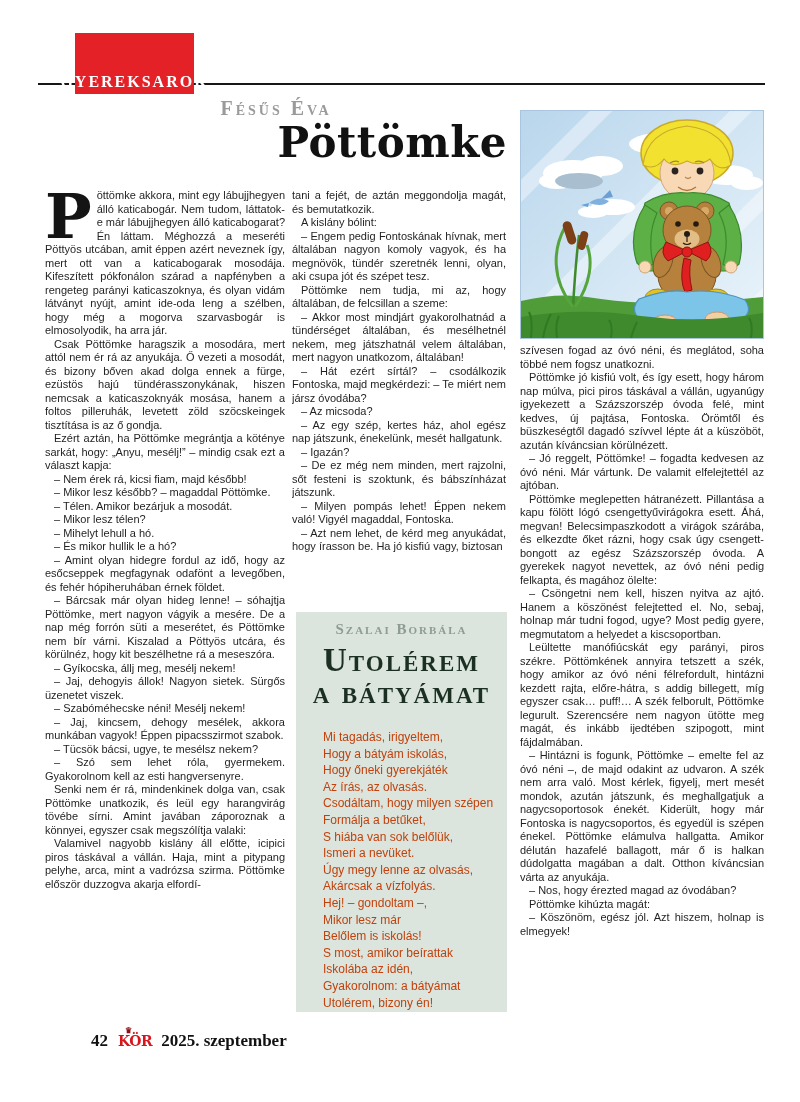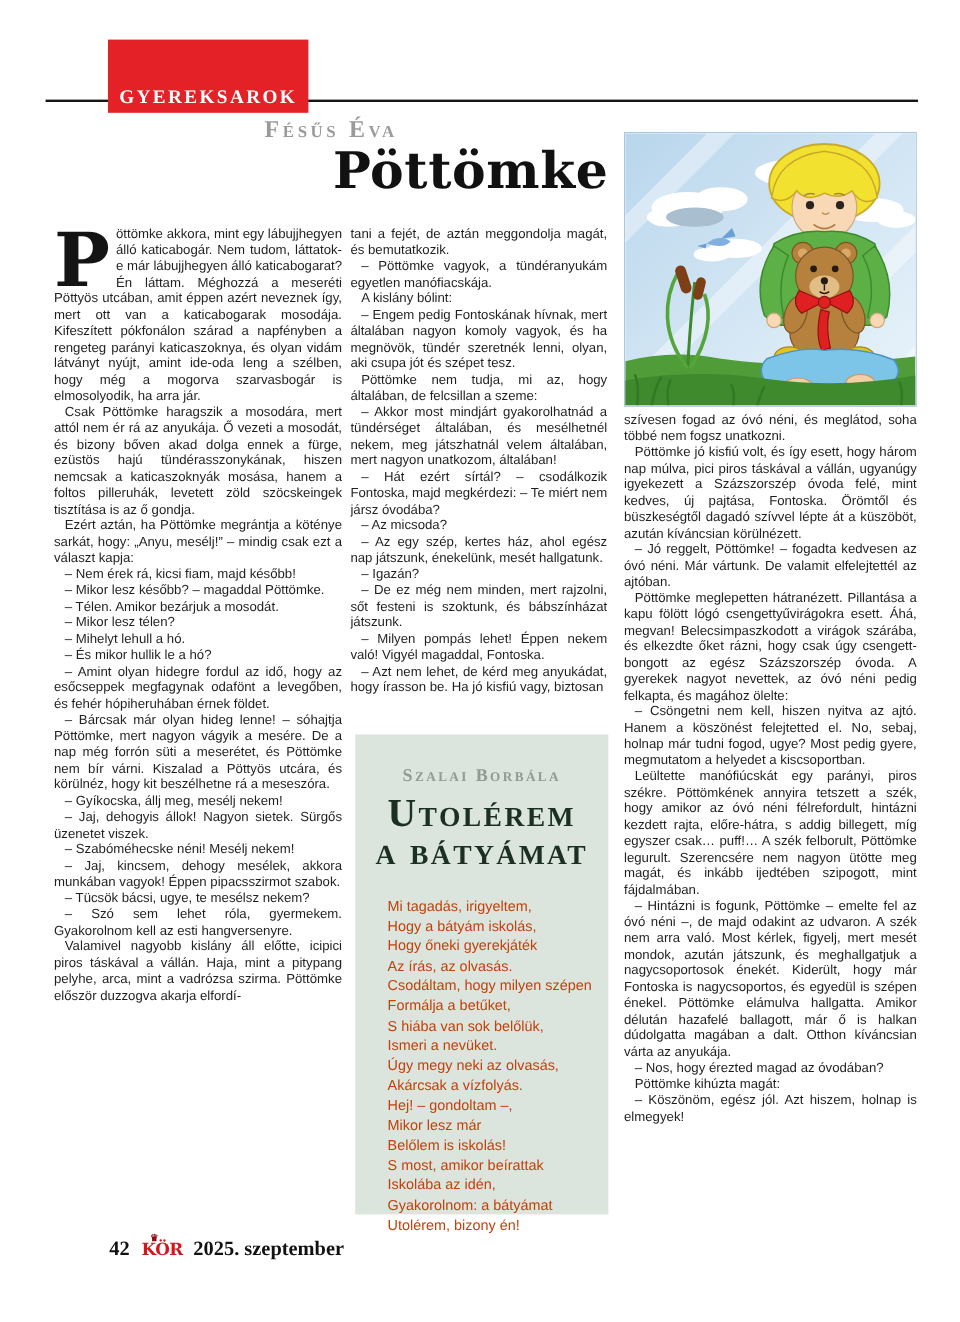--- a/index.html
+++ b/index.html
@@ -3,21 +3,21 @@
 <meta charset="utf-8">
 <style>
   html,body { margin:0; padding:0; background:#fff; }
   .page {
     position:relative; width:800px; height:1102px; background:#ffffff;
     font-family:"Liberation Sans", sans-serif; color:#1f1f1f; overflow:hidden;
   }
   
   .rule { position:absolute; top:83px; left:38px; width:727px; height:2px; background:#161616; }
   .section-box {
-    position:absolute; left:90px; top:33px; width:167px; height:61px;
+    position:absolute; left:75px; top:33px; width:119px; height:61px;
     display:flex; align-items:flex-end; justify-content:center;
     padding-bottom:3px; box-sizing:border-box;
   }
   .section-label {
     color:#ffffff; font-family:"Liberation Serif", serif; font-weight:bold;
     font-size:16px; letter-spacing:2px;
   }
   .headings { position:absolute; left:45px; top:97px; width:462px; text-align:center; }
   .story-author {
     font-family:"Liberation Serif", serif; font-variant:small-caps; font-weight:bold;
@@ -44,21 +44,21 @@
   #col3 { left:520px; top:344px; width:244px; height:672px; }
   .cont p:first-child { text-indent:0; }
   p.opening { text-indent:0; }
   .dropcap {
     float:left; font-family:"DejaVu Serif", serif; font-weight:bold;
     font-size:62px; line-height:50px; padding:3px 5px 0 0; color:#141414;
   }
   
   .poem-box {
     position:absolute; left:296px; top:612px; width:211px; height:400px;
-    background:#dbe5dd; box-sizing:border-box; text-align:center; padding-top:27px;
+    background:#dbe5dd; box-sizing:border-box; text-align:center; padding-top:9px;
   }
   .poem-author {
     font-family:"Liberation Serif", serif; font-variant:small-caps; font-weight:bold;
     font-size:15px; letter-spacing:2px; color:#8e9c93;
   }
   .poem-title {
     font-family:"Liberation Serif", serif; font-variant:small-caps; font-weight:bold;
     font-size:33px; line-height:32px; letter-spacing:2px; color:#1b2f22; margin-top:6px;
   }
   .poem-lines {
@@ -213,27 +213,27 @@
         <p>– Mihelyt lehull a hó.</p>
         <p>– És mikor hullik le a hó?</p>
         <p>– Amint olyan hidegre fordul az idő, hogy az esőcseppek megfagynak odafönt a levegőben, és fehér hópiheruhában érnek földet.</p>
         <p>– Bárcsak már olyan hideg lenne! – sóhajtja Pöttömke, mert nagyon vágyik a mesére. De a nap még forrón süti a meserétet, és Pöttömke nem bír várni. Kiszalad a Pöttyös utcára, és körülnéz, hogy kit beszélhetne rá a meseszóra.</p>
         <p>– Gyíkocska, állj meg, mesélj nekem!</p>
         <p>– Jaj, dehogyis állok! Nagyon sietek. Sürgős üzenetet viszek.</p>
         <p>– Szabóméhecske néni! Mesélj nekem!</p>
         <p>– Jaj, kincsem, dehogy mesélek, akkora munkában vagyok! Éppen pipacsszirmot szabok.</p>
         <p>– Tücsök bácsi, ugye, te mesélsz nekem?</p>
         <p>– Szó sem lehet róla, gyermekem. Gyakorolnom kell az esti hangversenyre.</p>
+        <p>Senki nem ér rá, mindenkinek dolga van, csak Pöttömke unatkozik, és leül egy harangvirág tövébe sírni. Amint javában záporoznak a könnyei, egyszer csak megszólítja valaki:</p>
         <p>Valamivel nagyobb kislány áll előtte, icipici piros táskával a vállán. Haja, mint a pitypang pelyhe, arca, mint a vadrózsa szirma. Pöttömke először duzzogva akarja elfordí-</p>
       </div>
   </div>
 
   <div class="textcol cont" id="col2">
       <p>tani a fejét, de aztán meggondolja magát, és bemutatkozik.</p>
-      <p>– Pöttömke vagyok, a tündéranyukám egyetlen manófiacskája.</p>
       <p>A kislány bólint:</p>
       <p>– Engem pedig Fontoskának hívnak, mert általában nagyon komoly vagyok, és ha megnövök, tündér szeretnék lenni, olyan, aki csupa jót és szépet tesz.</p>
       <p>Pöttömke nem tudja, mi az, hogy általában, de felcsillan a szeme:</p>
       <p>– Akkor most mindjárt gyakorolhatnád a tündérséget általában, és mesélhetnél nekem, meg játszhatnál velem általában, mert nagyon unatkozom, általában!</p>
       <p>– Hát ezért sírtál? – csodálkozik Fontoska, majd megkérdezi: – Te miért nem jársz óvodába?</p>
       <p>– Az micsoda?</p>
       <p>– Az egy szép, kertes ház, ahol egész nap játszunk, énekelünk, mesét hallgatunk.</p>
       <p>– Igazán?</p>
       <p>– De ez még nem minden, mert rajzolni, sőt festeni is szoktunk, és bábszínházat játszunk.</p>
       <p>– Milyen pompás lehet! Éppen nekem való! Vigyél magaddal, Fontoska.</p>
@@ -261,21 +261,21 @@
     </div>
     <div class="poem-lines">
         <div>Mi tagadás, irigyeltem,</div>
         <div>Hogy a bátyám iskolás,</div>
         <div>Hogy őneki gyerekjáték</div>
         <div>Az írás, az olvasás.</div>
         <div>Csodáltam, hogy milyen szépen</div>
         <div>Formálja a betűket,</div>
         <div>S hiába van sok belőlük,</div>
         <div>Ismeri a nevüket.</div>
-        <div>Úgy megy neki az olvasás,</div>
+        <div>Úgy megy lenne az olvasás,</div>
         <div>Akárcsak a vízfolyás.</div>
         <div>Hej! – gondoltam –,</div>
         <div>Mikor lesz már</div>
         <div>Belőlem is iskolás!</div>
         <div>S most, amikor beírattak</div>
         <div>Iskolába az idén,</div>
         <div>Gyakorolnom: a bátyámat</div>
         <div>Utolérem, bizony én!</div>
       </div>
   </div>

